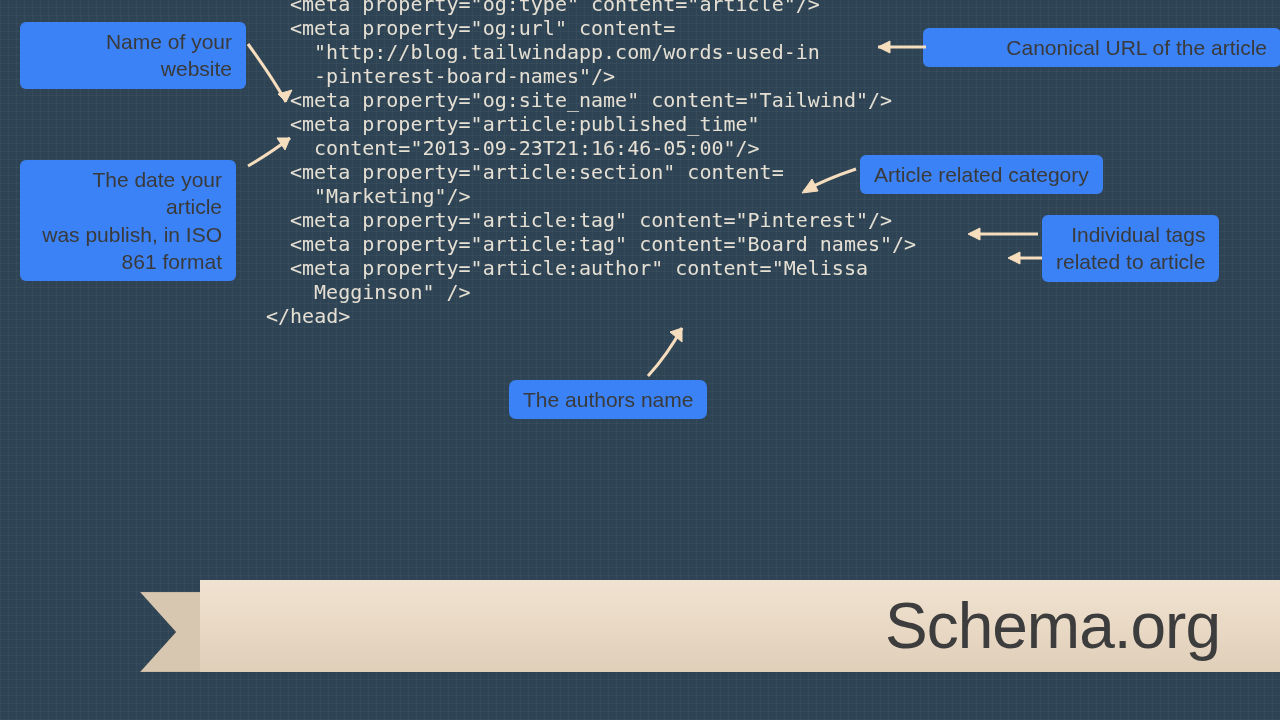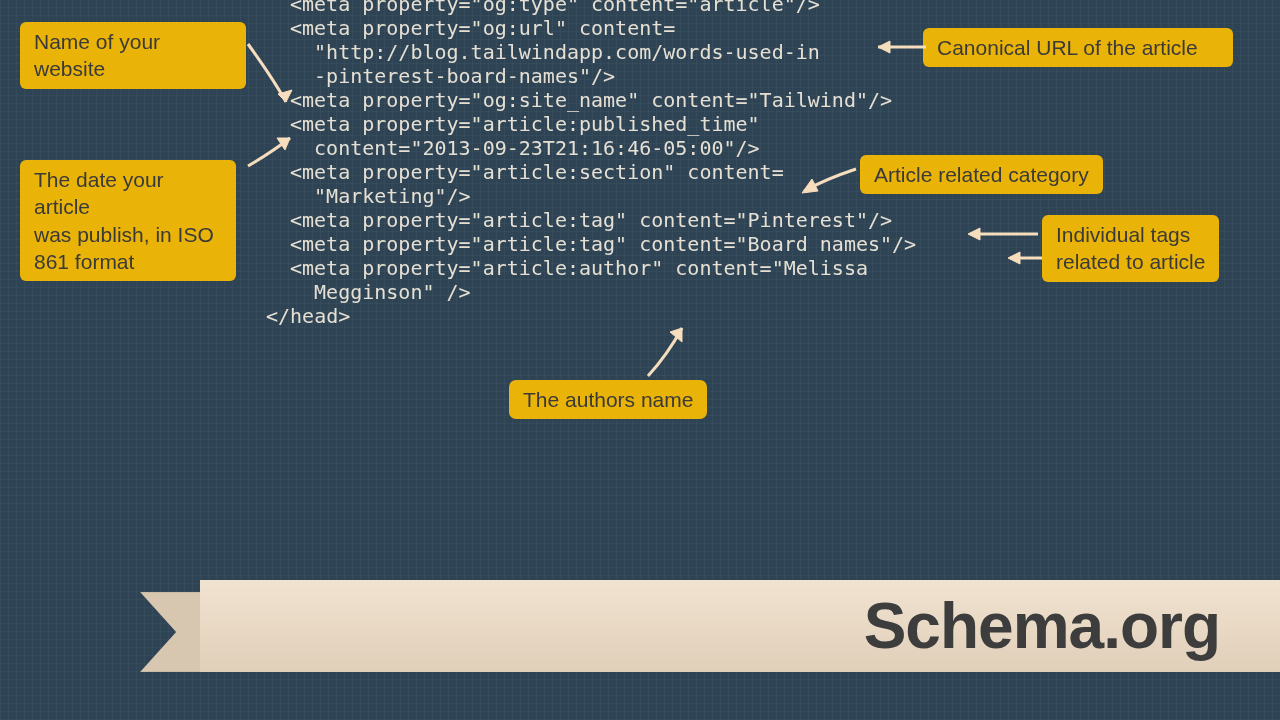--- a/index.html
+++ b/index.html
@@ -19,26 +19,26 @@
     left: 290px;
     top: -8px;
     font-family: "DejaVu Sans Mono", "Consolas", monospace;
     font-size: 20px;
     line-height: 24px;
     color: #e6e0d4;
     white-space: pre;
   }
   .label {
     position: absolute;
-    background: #eab308;
+    background: #3b82f6;
     border-radius: 6px;
     color: #3a3a3a;
     font-size: 21px;
     line-height: 1.3;
-    text-align: left;
+    text-align: right;
     padding: 6px 14px;
   }
   .arrow {
     position: absolute;
     stroke: #f6ddbd;
     fill: #f6ddbd;
   }
   .ribbon {
     position: absolute;
     left: 140px;
@@ -60,21 +60,21 @@
     top: 0;
     height: 92px;
     background: linear-gradient(#f1e3d1, #e0cfb9);
     display: flex;
     align-items: center;
     justify-content: flex-end;
     padding-right: 60px;
   }
   .ribbon-title {
     font-size: 64px;
-    font-weight: 700;
+    font-weight: 400;
     color: #3d3d3d;
     letter-spacing: -1px;
   }
 </style>
 </head>
 <body>
 
 <div class="code"><span>&lt;meta property="og:type" content="article"/&gt;</span>
 <span>&lt;meta property="og:url" content=</span>
 <span>  "http://blog.tailwindapp.com/words-used-in</span>
@@ -84,21 +84,21 @@
 <span>  content="2013-09-23T21:16:46-05:00"/&gt;</span>
 <span>&lt;meta property="article:section" content=</span>
 <span>  "Marketing"/&gt;</span>
 <span>&lt;meta property="article:tag" content="Pinterest"/&gt;</span>
 <span>&lt;meta property="article:tag" content="Board names"/&gt;</span>
 <span>&lt;meta property="article:author" content="Melissa</span>
 <span>  Megginson" /&gt;</span>
 <span style="margin-left:-24px">&lt;/head&gt;</span></div>
 
 <div class="label" style="left:20px; top:22px; width:226px;">Name of your website</div>
-<div class="label" style="left:923px; top:28px; width:310px;">Canonical URL of the article</div>
+<div class="label" style="left:923px; top:28px; width:358px;">Canonical URL of the article</div>
 <div class="label" style="left:20px; top:160px; width:216px; white-space:pre-line;">The date your article
 was publish, in ISO
 861 format</div>
 <div class="label" style="left:860px; top:155px;">Article related category</div>
 <div class="label" style="left:1042px; top:215px; white-space:pre-line;">Individual tags
 related to article</div>
 <div class="label" style="left:509px; top:380px;border-radius:7px;">The authors name</div>
 
 <svg class="arrow" style="left:244px; top:40px;" width="52" height="80">
   <path d="M4 4 Q 30 40 42 62" stroke-width="3" fill="none"></path>

